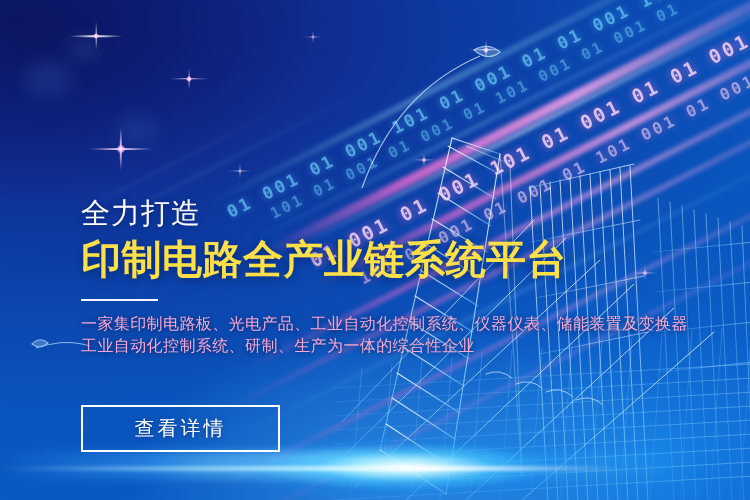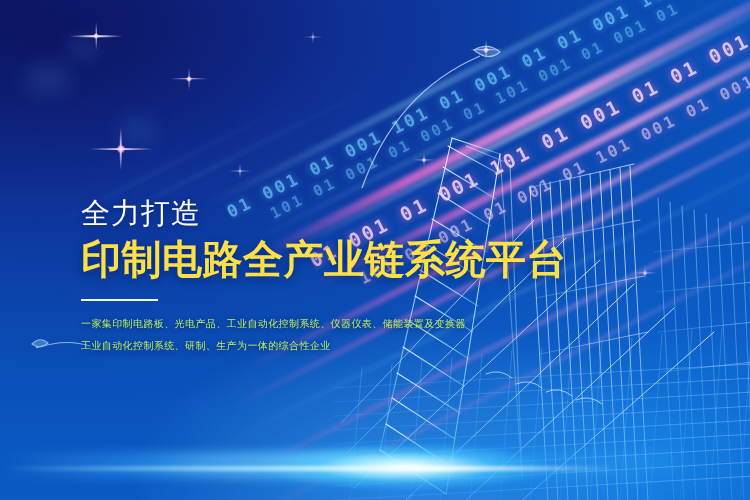--- a/index.html
+++ b/index.html
@@ -92,21 +92,21 @@
   #headline{
     margin-top:4px;
     font-size:40px;line-height:50px;color:#fde047;font-weight:700;
     letter-spacing:.5px;white-space:nowrap;
     text-shadow:0 2px 10px rgba(0,25,90,.65);
   }
   #divider{
     margin-top:15px;width:77px;height:2px;background:#ffffff;opacity:.95;
   }
   #desc{
-    margin-top:12px;font-size:10px;line-height:22px;color:#bef264;
+    margin-top:12px;font-size:16px;line-height:22px;color:#f9a8d4;
     font-weight:400;letter-spacing:.4px;max-width:470px;
     text-shadow:0 1px 5px rgba(0,20,70,.7);
   }
   #desc div{white-space:nowrap;}
   #cta{
     position:absolute;left:81px;top:405px;width:199px;height:47px;z-index:40;
     border:2px solid #ffffff;background:transparent;box-sizing:border-box;
     display:flex;align-items:center;justify-content:center;
     color:#ffffff;font-size:20px;letter-spacing:3px;font-weight:400;
     cursor:pointer;text-shadow:0 1px 5px rgba(0,20,70,.5);
@@ -336,14 +336,15 @@
   <div id="content">
     <div id="eyebrow">全力打造</div>
     <div id="headline">印制电路全产业链系统平台</div>
     <div id="divider"></div>
     <div id="desc">
       <div>一家集印制电路板、光电产品、工业自动化控制系统、仪器仪表、储能装置及变换器</div>
       <div>工业自动化控制系统、研制、生产为一体的综合性企业</div>
     </div>
   </div>
 
+  <div id="cta" role="button" tabindex="0">查看详情</div>
 
 </div>
 
 </body></html>

